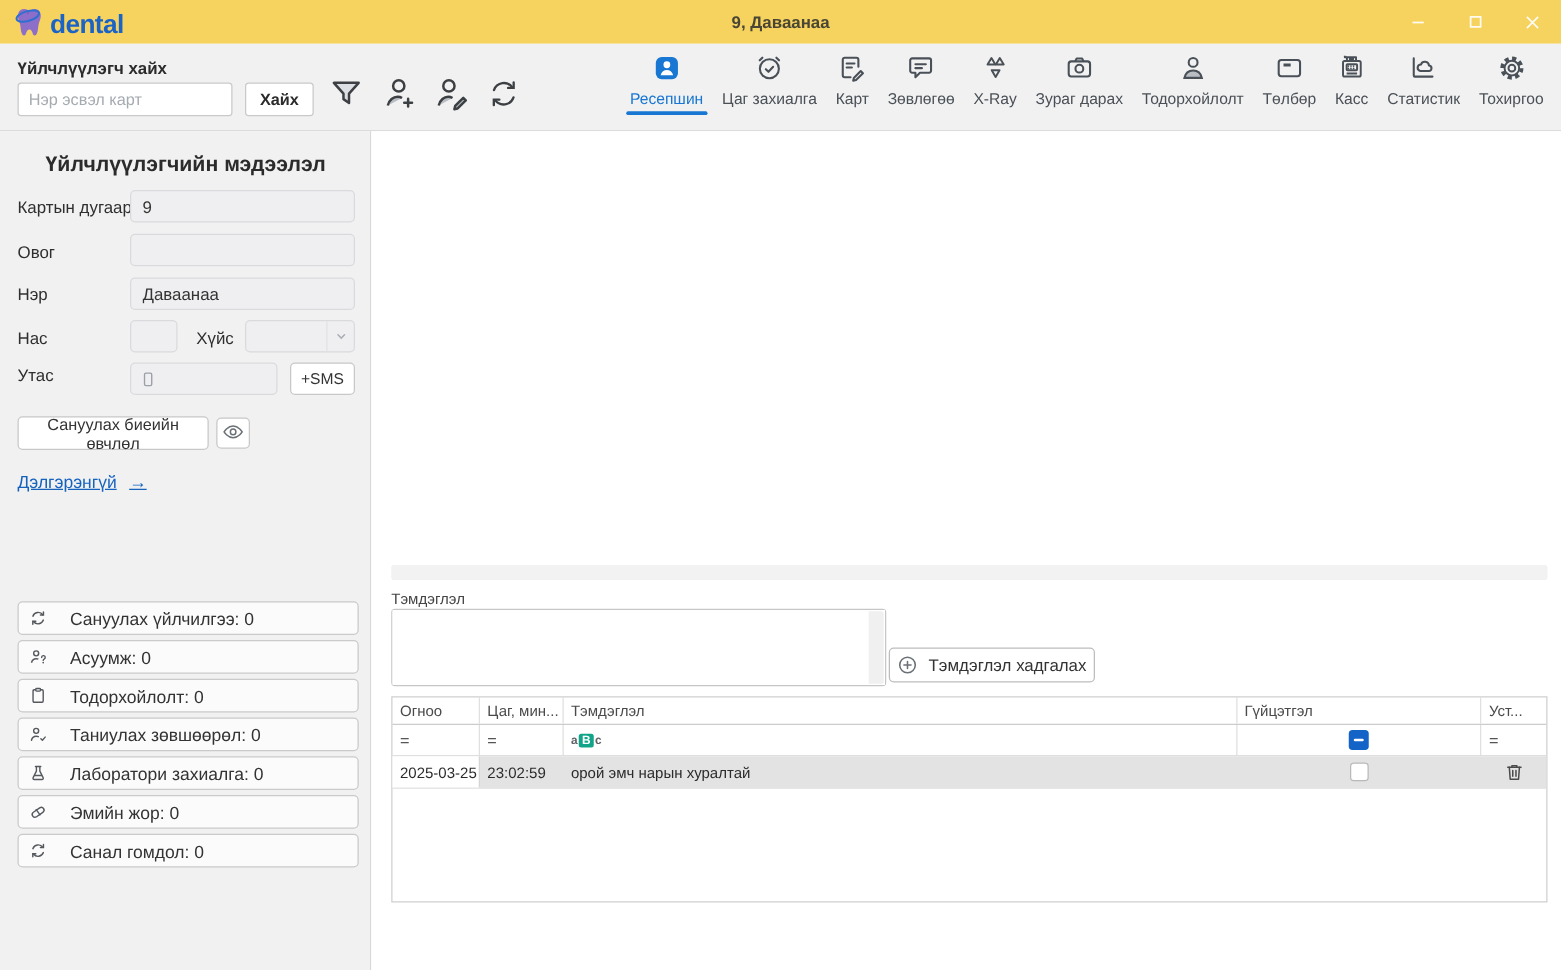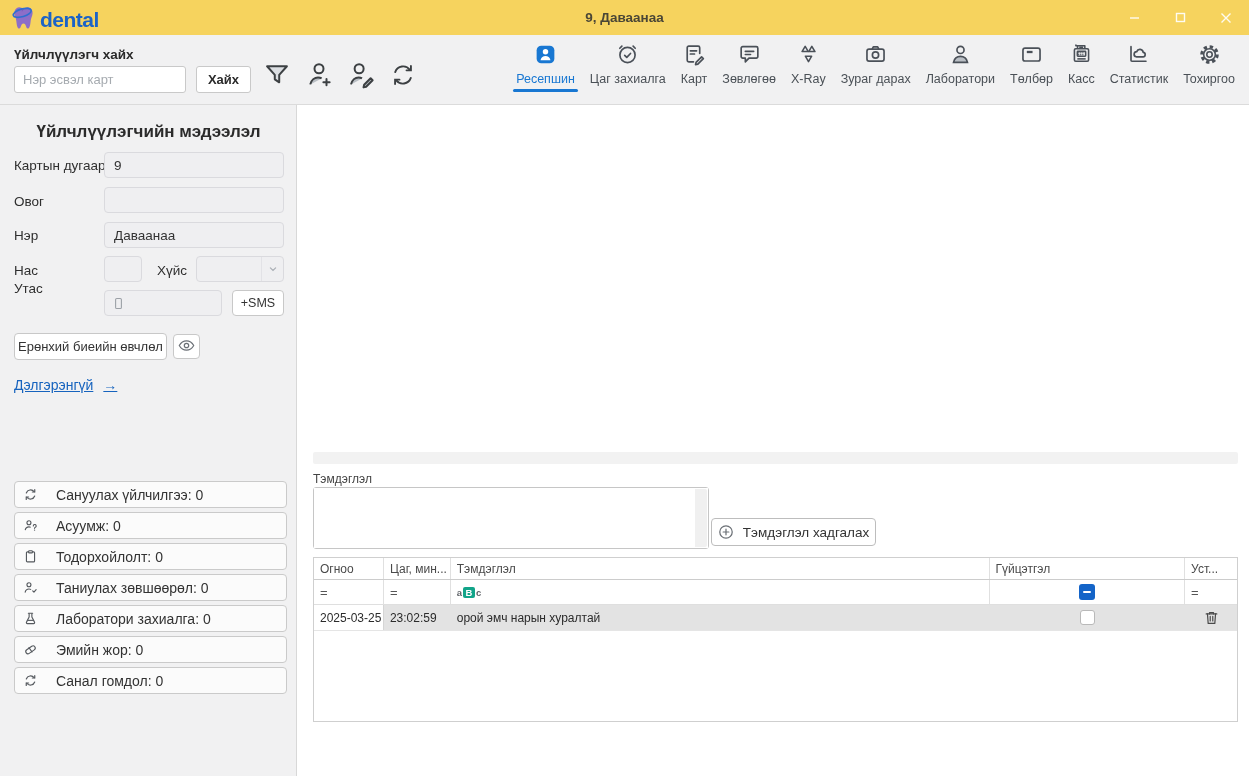--- a/index.html
+++ b/index.html
@@ -234,21 +234,21 @@
       <span class="tab-label">Зураг дарах</span>
       <span class="tab-underline"></span>
     </div>
     <div class="tab">
       <span class="tab-icon">
         <svg width="25" height="25" viewBox="0 0 24 24" fill="none" stroke="#4A5058" stroke-width="1.6">
           <circle cx="12" cy="7.6" r="3.4"></circle>
           <path d="M5.3 19.5c.8-3.7 3.6-5.7 6.7-5.7s5.9 2 6.7 5.7z" fill="#B9BEC4"></path>
           </svg>
       </span>
-      <span class="tab-label">Лаборатори</span>
+      <span class="tab-label">Тодорхойлолт</span>
       <span class="tab-underline"></span>
     </div>
     <div class="tab">
       <span class="tab-icon">
         <svg width="25" height="25" viewBox="0 0 24 24" fill="none" stroke="#4A5058" stroke-width="1.6">
           <rect x="3.8" y="5.8" width="16.4" height="12.4" rx="2"></rect>
           <path d="M7.5 9.6h5.5" stroke-width="2.2"></path>
           </svg>
       </span>
       <span class="tab-label">Төлбөр</span>
@@ -310,32 +310,32 @@
   <span class="f-label" style="left:157px; top:158px">Хүйс</span>
   <div class="f-select" style="left:196px; top:151px; width:88px;">
     <span style="padding-left:8px; font-size:13.5px; color:#333;"></span>
     <span class="chev">
       <svg width="12" height="12" viewBox="0 0 16 16" fill="none" stroke="#A9AEB4" stroke-width="1.6" stroke-linecap="round">
           <path d="M4.5 6.5l3.5 3.5 3.5-3.5"></path>
         </svg>
     </span>
   </div>
 
-  <span class="f-label" style="top:176px">Утас</span>
+  <span class="f-label" style="top:188px">Утас</span>
   <div class="f-select" style="left:104px; top:185px; width:118px;">
     <span style="padding-left:7px; display:flex; align-items:center;">
       <svg width="13" height="15" viewBox="0 0 18 18" fill="none" stroke="#9BA0A6" stroke-width="1.5">
           <rect x="5" y="2" width="8" height="14" rx="1.6"></rect>
         </svg>
     </span>
     <span style="font-size:13.5px; color:#333;"></span>
   </div>
   <button class="btn-white" style="position:absolute; left:232px; top:185px; width:52px; height:26px; font-size:12.5px;">+SMS</button>
 
-  <button class="btn-white" style="position:absolute; left:14px; top:228px; width:153px; height:27px;">Ерөнхий биеийн өвчлөл</button>
+  <button class="btn-white" style="position:absolute; left:14px; top:228px; width:153px; height:27px;">Сануулах биеийн өвчлөл</button>
   <button class="btn-white" style="position:absolute; left:173px; top:229px; width:27px; height:25px;">
     <span>
       <svg width="17" height="13" viewBox="0 0 20 14" fill="none" stroke="#6B7076" stroke-width="1.4">
         <path d="M1.5 7S4.6 1.5 10 1.5 18.5 7 18.5 7 15.4 12.5 10 12.5 1.5 7 1.5 7z"></path>
         <circle cx="10" cy="7" r="2.6"></circle>
         </svg>
     </span>
   </button>
 
   <a class="details-link" href="#">

